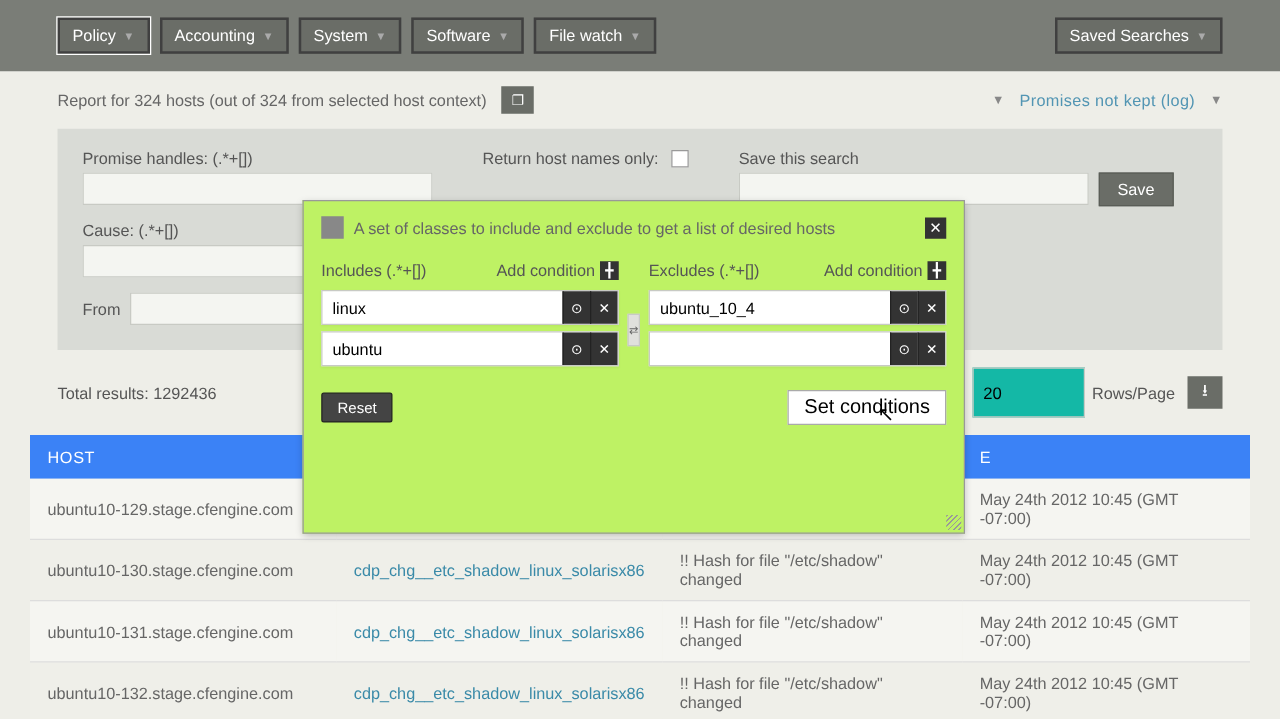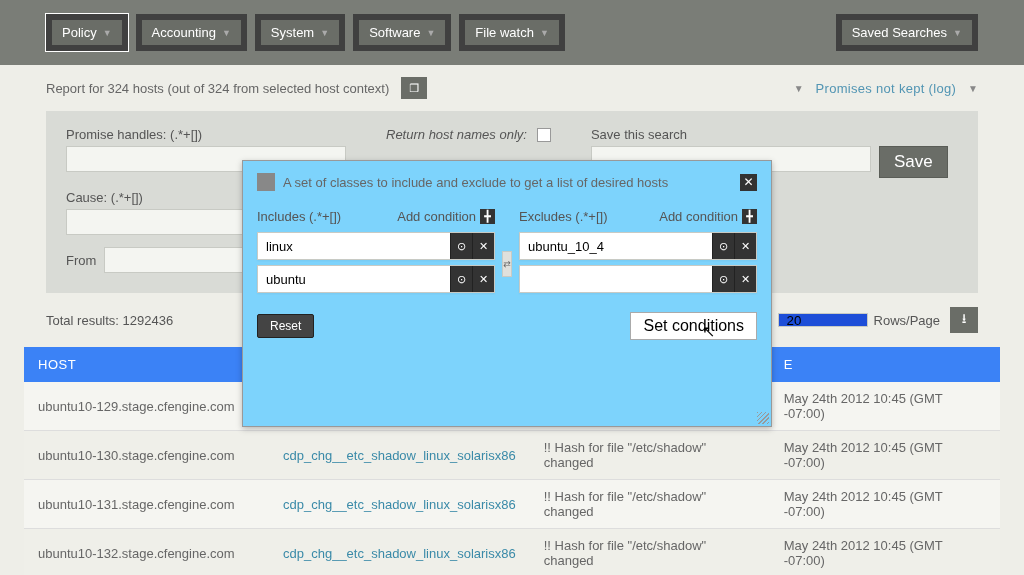--- a/index.html
+++ b/index.html
@@ -1,58 +1,58 @@
 <!DOCTYPE html>
 <html><head>
 <meta charset="utf-8">
 <style>
   * { box-sizing: border-box; margin: 0; padding: 0; font-family: "Segoe UI", Arial, sans-serif; }
   body { background: #eeeee8; color: #444; font-size: 13px; width: 1024px; height: 575px; overflow: hidden; position: relative; }
   
   
   .toolbar { background: #7a7d77; padding: 14px 46px; display: flex; gap: 8px; }
   .toolbar .right { margin-left: auto; }
-  .tbtn { background: #6a6d67; color: #fff; border: 6px solid #404040; padding: 5px 10px; font-size: 13px; display: inline-flex; align-items: center; gap: 6px; cursor: pointer; }
+  .tbtn { background: #6a6d67; color: #fff; border: 2px solid #404040; padding: 5px 10px; font-size: 13px; display: inline-flex; align-items: center; gap: 6px; cursor: pointer; }
   .tbtn .caret { color: #aaa; font-size: 9px; }
   .tbtn.active { outline: 1px solid #fff; }
   
   
   .reportbar { padding: 12px 46px; display: flex; align-items: center; gap: 12px; color: #666; }
   .reportbar .title-link { color: #5295b3; font-weight: 500; letter-spacing: .3px; }
   .reportbar .grow { flex: 1; }
   .iconbtn { background: #6a6d67; color: #fff; border: none; width: 26px; height: 22px; display: inline-flex; align-items: center; justify-content: center; font-size: 11px; }
   
   
   .filterpanel { background: #d9dbd6; margin: 0 46px; padding: 16px 20px 20px 20px; }
   .filterpanel .row { display: flex; gap: 40px; margin-bottom: 12px; align-items: flex-start; }
   .field { display: flex; flex-direction: column; gap: 4px; }
   .field label { color: #555; font-size: 13px; }
   .txt { background: #f4f5f1; border: 1px solid #c8cac4; height: 26px; padding: 0 6px; width: 180px; }
   .txt.wide { width: 280px; }
   .chk { vertical-align: middle; margin-left: 6px; width: 14px; height: 14px; background:#fff; border:1px solid #999; display:inline-block; }
-  .savebtn { background: #6a6d67; color: #fff; border: 1px solid #5a5d57; padding: 5px 14px; font-size: 17px; }
+  .savebtn { background: #6a6d67; color: #fff; border: 1px solid #5a5d57; padding: 5px 14px; font-size: 13px; }
   
   
   .resultsbar { padding: 14px 46px; display: flex; align-items: center; color: #555; }
   .resultsbar .grow { flex: 1; }
-  .rowinput { background: #1d4ed8; border: 1px solid #c8cac4; height: 14px; width: 90px; padding: 0 8px; margin-right: 6px; }
+  .rowinput { background: #14b8a6; border: 1px solid #c8cac4; height: 40px; width: 90px; padding: 0 8px; margin-right: 6px; }
   .dlbtn { background: #6a6d67; color: #fff; border: none; width: 28px; height: 26px; display: inline-flex; align-items: center; justify-content: center; margin-left: 10px; }
   
   
   .tbl { width: calc(100% - 48px); margin: 0 24px; border-collapse: collapse; }
   .tbl thead th { background: #3b82f6; color: #fff; font-weight: 500; text-align: left; padding: 10px 14px; font-size: 13px; letter-spacing: .5px; }
   .tbl tbody td { padding: 9px 14px; border-bottom: 1px solid #ddd; background: #f5f5f1; color: #666; }
   .tbl tbody tr:nth-child(even) td { background: #efefe9; }
   .tbl .link { color: #3a8aa8; }
   .tbl .host-col { width: 245px; }
   .tbl .handle-col { width: 240px; }
   .tbl .note-col { width: 240px; }
   
   
-  .modal { position: absolute; left: 242px; top: 160px; width: 530px; height: 267px; background: #7dd3fc; border: 1px solid #999; box-shadow: 0 2px 6px rgba(0,0,0,.25); padding: 12px 14px; resize: both; }
+  .modal { position: absolute; left: 242px; top: 160px; width: 530px; height: 267px; background: #bef264; border: 1px solid #999; box-shadow: 0 2px 6px rgba(0,0,0,.25); padding: 12px 14px; resize: both; }
   .modal .header { display: flex; align-items: center; gap: 8px; color: #666; font-size: 13px; margin-bottom: 18px; }
   .modal .closebtn { margin-left: auto; background: #333; color: #fff; width: 17px; height: 17px; display: inline-flex; align-items: center; justify-content: center; font-size: 12px; cursor: pointer; }
   .modal .cols { display: flex; gap: 7px; align-items: flex-start; }
   .modal .col { flex: 1; }
   .modal .colhdr { display: flex; justify-content: space-between; align-items: center; color: #555; font-size: 13px; margin-bottom: 8px; }
   .modal .add { display: inline-flex; align-items: center; gap: 4px; }
   .plus { background: #333; color: #fff; width: 15px; height: 15px; display:inline-flex; align-items:center; justify-content:center; font-size:11px; }
   .condrow { display: flex; border: 1px solid #c8cac4; height: 28px; margin-bottom: 5px; background:#fff; box-shadow: 0 1px 2px rgba(0,0,0,0.05); }
   .condrow input { flex: 1; border: none; padding: 0 8px; font-size: 13px; outline: none; background: transparent; }
   .crbtn { width: 22px; background: #333; color: #fff; border: none; display: inline-flex; align-items: center; justify-content: center; font-size: 11px; border-left: 1px solid #222; }
@@ -106,21 +106,21 @@
   <span class="title-link">Promises not kept (log)</span>
   <span style="color:#888;font-size:10px;">▼</span>
 </div>
 
 <div class="filterpanel">
   <div class="row">
     <div class="field">
       <label>Promise handles: (.*+[])</label>
       <input class="txt wide" style="">
     </div>
-    <div class="field" style="flex-direction:row;align-items:center;gap:4px;font-style:italic;">
+    <div class="field" style="flex-direction:row;align-items:center;gap:4px;">
       <label>Return host names only:</label>
       <span class="chk"></span>
     </div>
     <div class="field">
       <label>Save this search</label>
       <div style="display:flex;gap:8px;">
         <input class="txt wide" style="">
         <button class="savebtn">Save</button>
       </div>
     </div>

